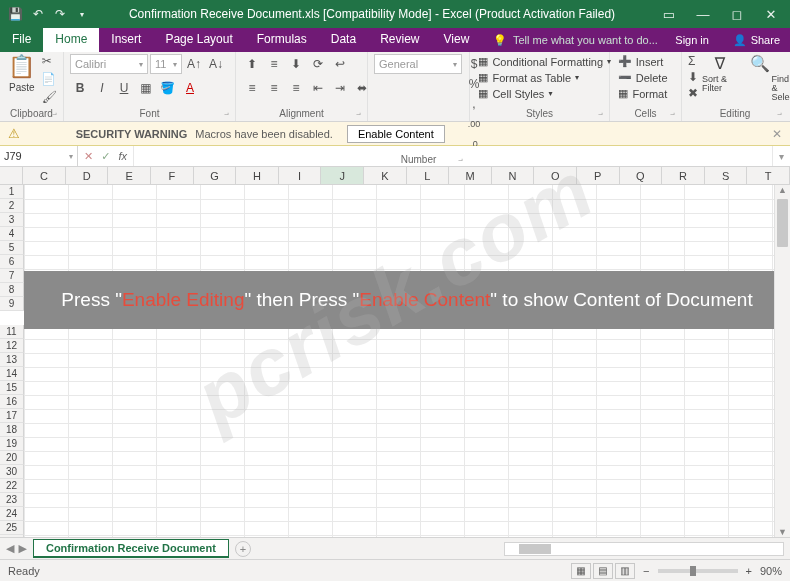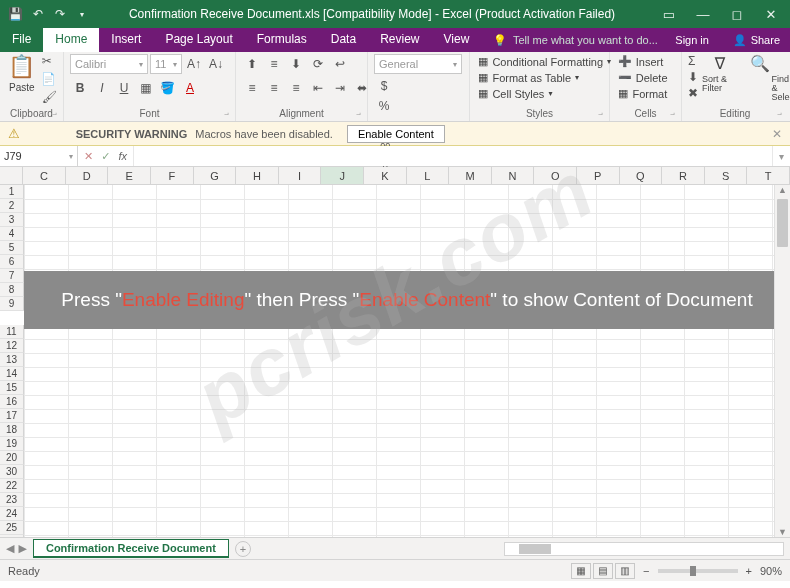--- a/index.html
+++ b/index.html
@@ -29,21 +29,21 @@
 .group .label { text-align: center; font-size: 10px; color: #666; padding-bottom: 2px; position: relative; }
 .group .label::after { content: "⌐"; position: absolute; right: 0; bottom: 2px; font-size: 8px; color: #999; transform: rotate(180deg); }
 .bigbtn { display: flex; flex-direction: column; align-items: center; width: 42px; font-size: 10px; color: #444; gap: 2px; }
 .bigbtn .ico { font-size: 22px; }
 .fontbox { display: flex; flex-direction: column; gap: 4px; }
 .fontbox .row { display: flex; gap: 2px; align-items: center; }
 .sel { background: #fff; border: 1px solid #c8c8c8; height: 20px; padding: 0 4px; font-size: 11px; display: flex; align-items: center; color: #999; }
 .sel.font { width: 78px; }
 .sel.size { width: 32px; }
 .btnico { width: 20px; height: 20px; display: flex; align-items: center; justify-content: center; font-size: 12px; color: #555; border: 1px solid transparent; }
-.numfmt { display: flex; flex-direction: column; gap: 2px; }
+.numfmt { display: flex; gap: 2px; }
 .styleslist { display: flex; flex-direction: column; gap: 1px; font-size: 11px; color: #444; }
 .styleslist div { display: flex; align-items: center; gap: 4px; padding: 1px 2px; white-space: nowrap; }
 .cellsgrp { display: flex; flex-direction: column; gap: 1px; font-size: 11px; color: #444; }
 .cellsgrp div { display: flex; align-items: center; gap: 4px; padding: 1px 2px; }
 .editgrp { display: flex; gap: 4px; }
 .editcol { display: flex; flex-direction: column; gap: 2px; font-size: 12px; color: #555; }
 
 
 .secwarn { height: 24px; background: #fdf6e3; border-bottom: 1px solid #e0d48a; display: flex; align-items: center; padding: 0 8px; font-size: 11px; gap: 8px; }
 .secwarn .shield { color: #c09820; font-size: 13px; }

